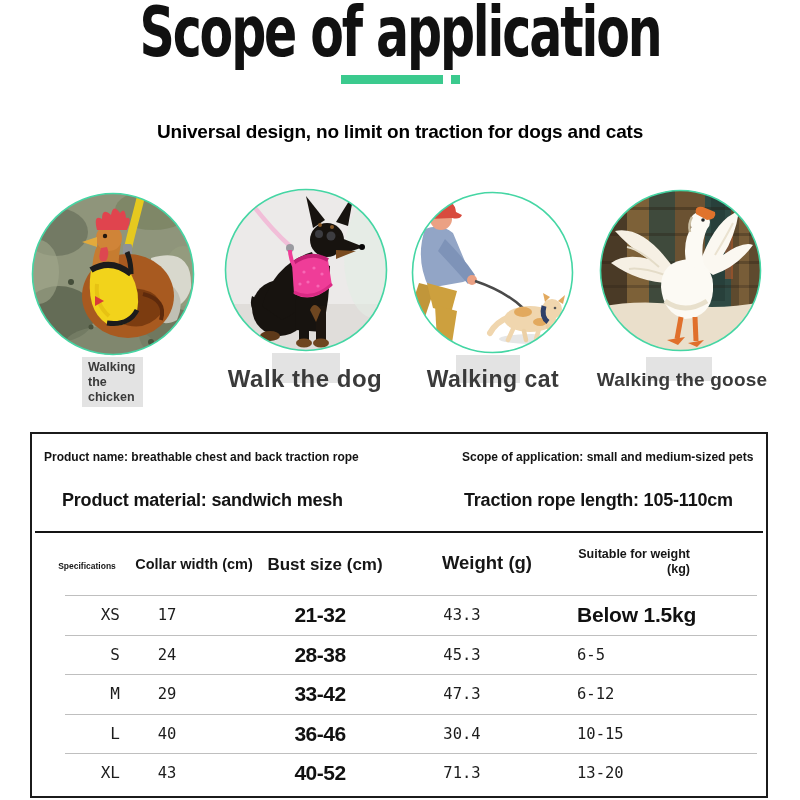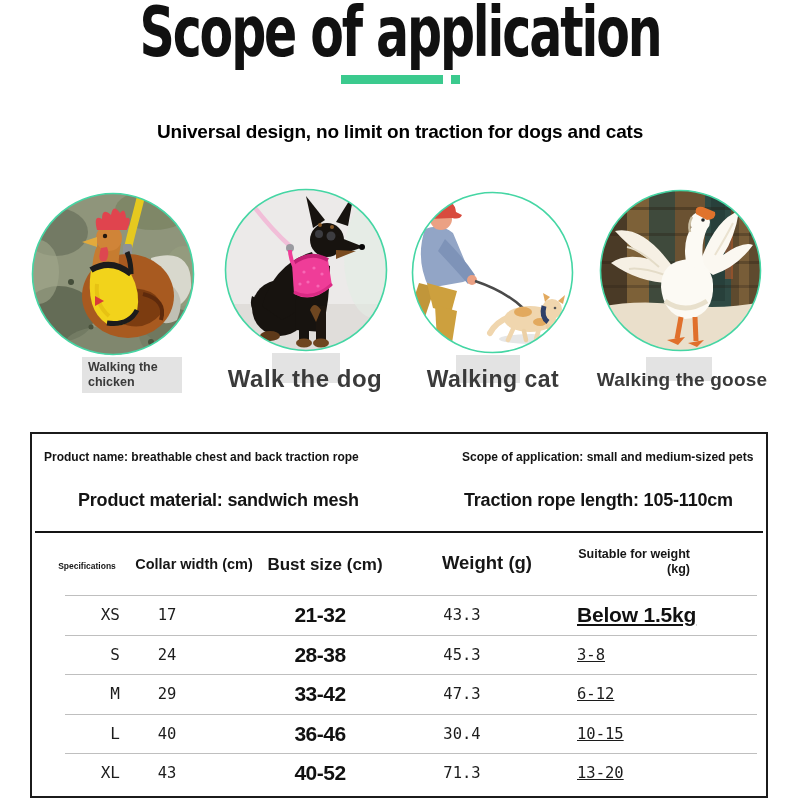--- a/index.html
+++ b/index.html
@@ -15,21 +15,21 @@
   .underline-dot{position:absolute;left:451px;top:75px;width:9px;height:9px;background:#3bca8e;}
   .subtitle{position:absolute;top:121px;left:0;width:800px;text-align:center;
             font-size:19px;font-weight:700;color:#000000;letter-spacing:-0.2px;}
 
   
   .scene{position:absolute;}
   .scene svg{display:block;}
 
   .hl{position:absolute;background:#e3e3e3;}
   .scene-label{position:absolute;color:#3a3a3a;font-weight:700;text-align:center;}
-  .label-chicken{left:82px;top:357px;width:100px;font-size:12.5px;line-height:1.18;
+  .label-chicken{left:82px;top:357px;width:61px;font-size:12.5px;line-height:1.18;
                  text-align:left;background:#e3e3e3;padding:3px 11px 3px 6px;box-sizing:border-box;}
   .label-dog{left:215px;top:365px;width:180px;font-size:24px;letter-spacing:0.5px;}
   .label-cat{left:410px;top:366px;width:166px;font-size:23px;letter-spacing:0.5px;}
   .label-goose{left:592px;top:369px;width:180px;font-size:19px;letter-spacing:0.2px;}
 
   
   .spec-table{position:absolute;left:30px;top:432px;width:738px;height:366px;
               border:2px solid #1b1b1b;box-sizing:border-box;background:#ffffff;}
   .spec-table .abs{position:absolute;}
   .info-sm{font-size:12px;font-weight:700;color:#141414;white-space:nowrap;}
@@ -49,21 +49,21 @@
   .t-row span{position:absolute;line-height:40px;white-space:nowrap;}
   .c-size{left:28px;width:60px;text-align:right;
           font-family:"DejaVu Sans Mono",monospace;font-size:16px;color:#1c1c1c;}
   .c-collar{left:90px;width:90px;text-align:center;
           font-family:"DejaVu Sans Mono",monospace;font-size:15.5px;color:#1c1c1c;}
   .c-bust{left:208px;width:160px;text-align:center;
           font-size:21px;font-weight:700;letter-spacing:-0.5px;color:#111111;}
   .c-weight{left:380px;width:100px;text-align:center;
           font-family:"DejaVu Sans Mono",monospace;font-size:15.5px;color:#1c1c1c;}
   .c-suitable{left:545px;width:185px;text-align:left;
-          font-family:"DejaVu Sans Mono",monospace;font-size:15.5px;color:#1c1c1c;text-decoration:underline;}
+          font-family:"DejaVu Sans Mono",monospace;font-size:15.5px;color:#1c1c1c;}
   .c-suitable.big{font-family:"Liberation Sans",sans-serif;font-size:21px;font-weight:700;
           letter-spacing:-0.2px;color:#111111;}
 </style>
 </head>
 <body>
 
 <div class="page">
 
   <div class="title">Scope of application</div>
   <div class="underline-bar"></div>
@@ -263,21 +263,21 @@
   <div class="hl" style="left:646px;top:357px;width:66px;height:24px;"></div>
 
   <div class="scene-label label-chicken">Walking the chicken</div>
   <div class="scene-label label-cat">Walking cat</div>
   <div class="scene-label label-dog">Walk the dog</div>
   <div class="scene-label label-goose">Walking the goose</div>
 
   <div class="spec-table">
     <div class="abs info-sm" style="left:12px;top:16px;">Product name: breathable chest and back traction rope</div>
     <div class="abs info-sm" style="left:430px;top:16px;">Scope of application: small and medium-sized pets</div>
-    <div class="abs info-lg" style="left:46px;top:56px;">Product material: sandwich mesh</div>
+    <div class="abs info-lg" style="left:30px;top:56px;">Product material: sandwich mesh</div>
     <div class="abs info-lg" style="left:432px;top:56px;">Traction rope length: 105-110cm</div>
 
     <div class="black-line"></div>
 
     <div class="th th-spec">Specifications</div>
     <div class="th th-collar">Collar width (cm)</div>
     <div class="th th-bust">Bust size (cm)</div>
     <div class="th th-weight">Weight (g)</div>
     <div class="th th-suitable">
       <span>Suitable for weight</span><br>
@@ -295,21 +295,21 @@
       <span class="c-collar">17</span>
       <span class="c-bust">21-32</span>
       <span class="c-weight">43.3</span>
       <span class="c-suitable big">Below 1.5kg</span>
     </div>
     <div class="t-row" style="top:201px;">
       <span class="c-size">S</span>
       <span class="c-collar">24</span>
       <span class="c-bust">28-38</span>
       <span class="c-weight">45.3</span>
-      <span class="c-suitable">3-8</span>
+      <span class="c-suitable">6-5</span>
     </div>
     <div class="t-row" style="top:240px;">
       <span class="c-size">M</span>
       <span class="c-collar">29</span>
       <span class="c-bust">33-42</span>
       <span class="c-weight">47.3</span>
       <span class="c-suitable">6-12</span>
     </div>
     <div class="t-row" style="top:280px;">
       <span class="c-size">L</span>

